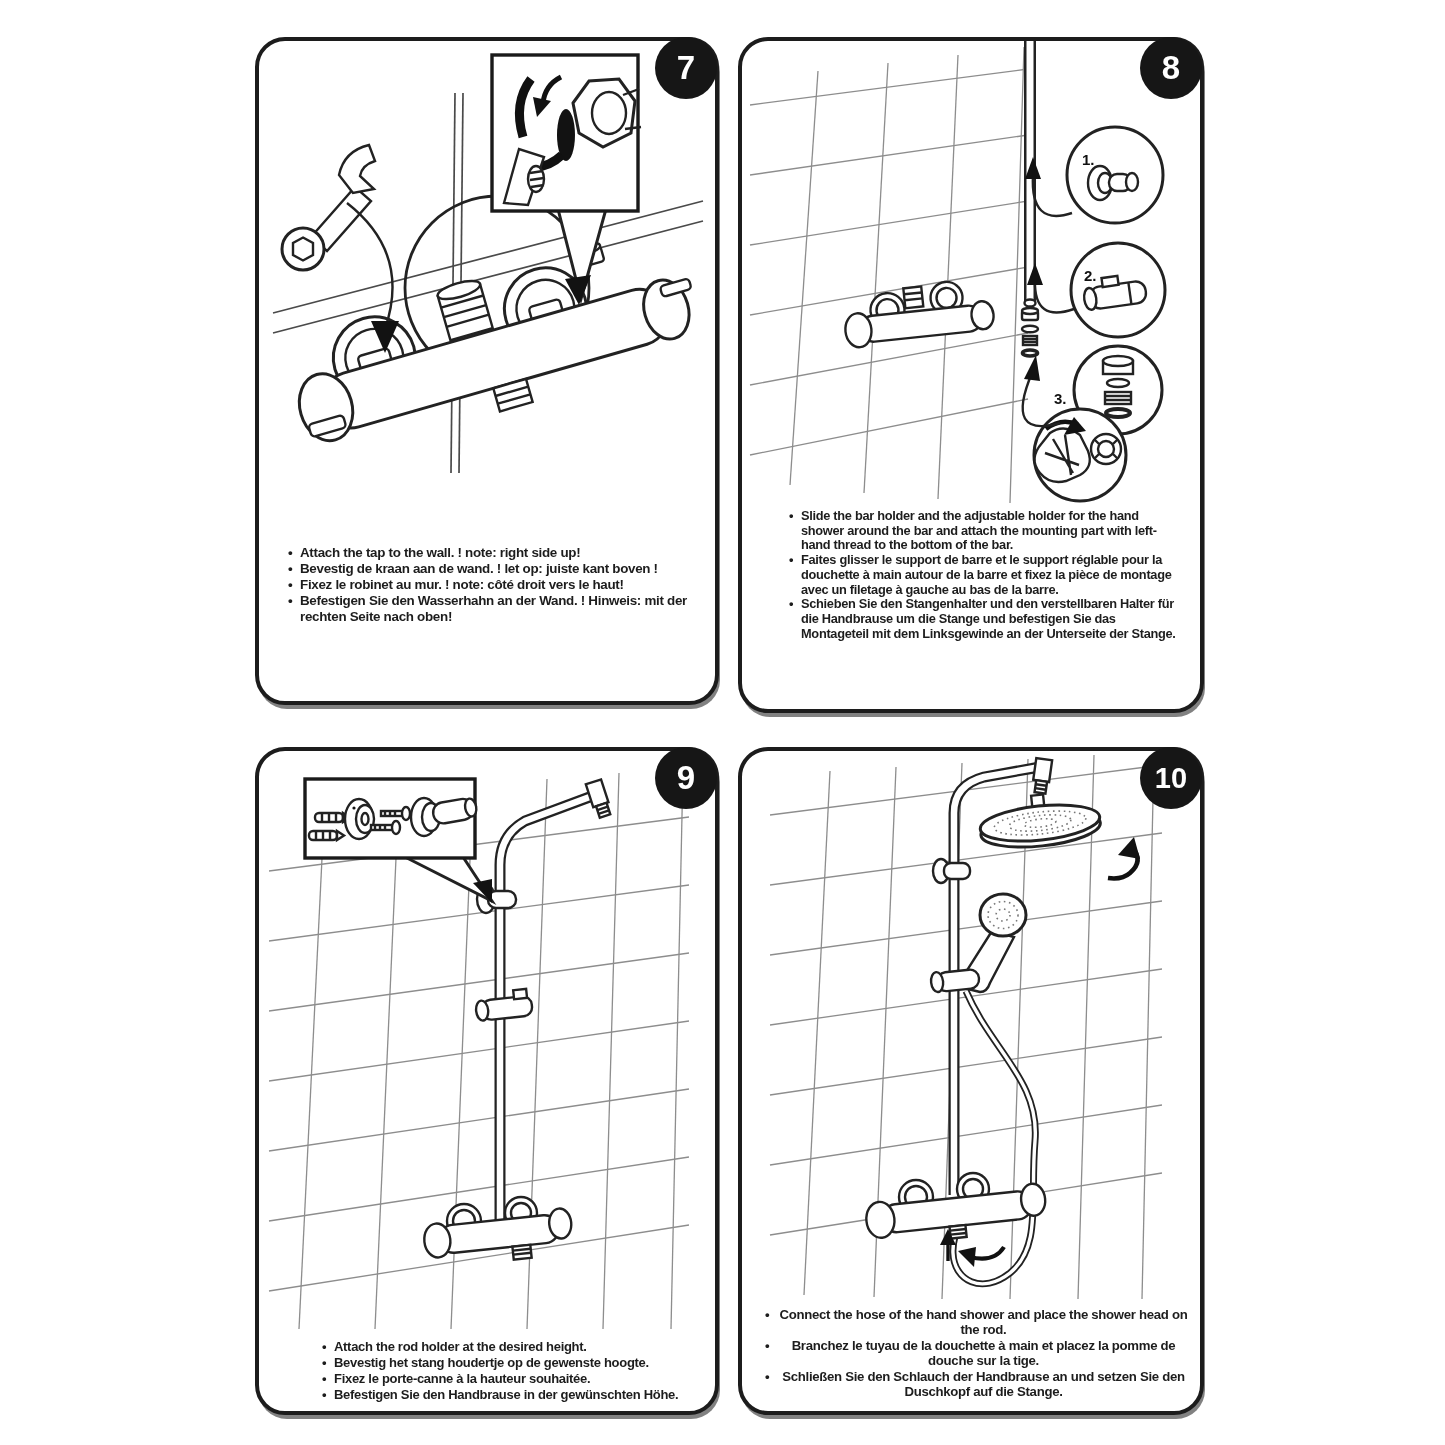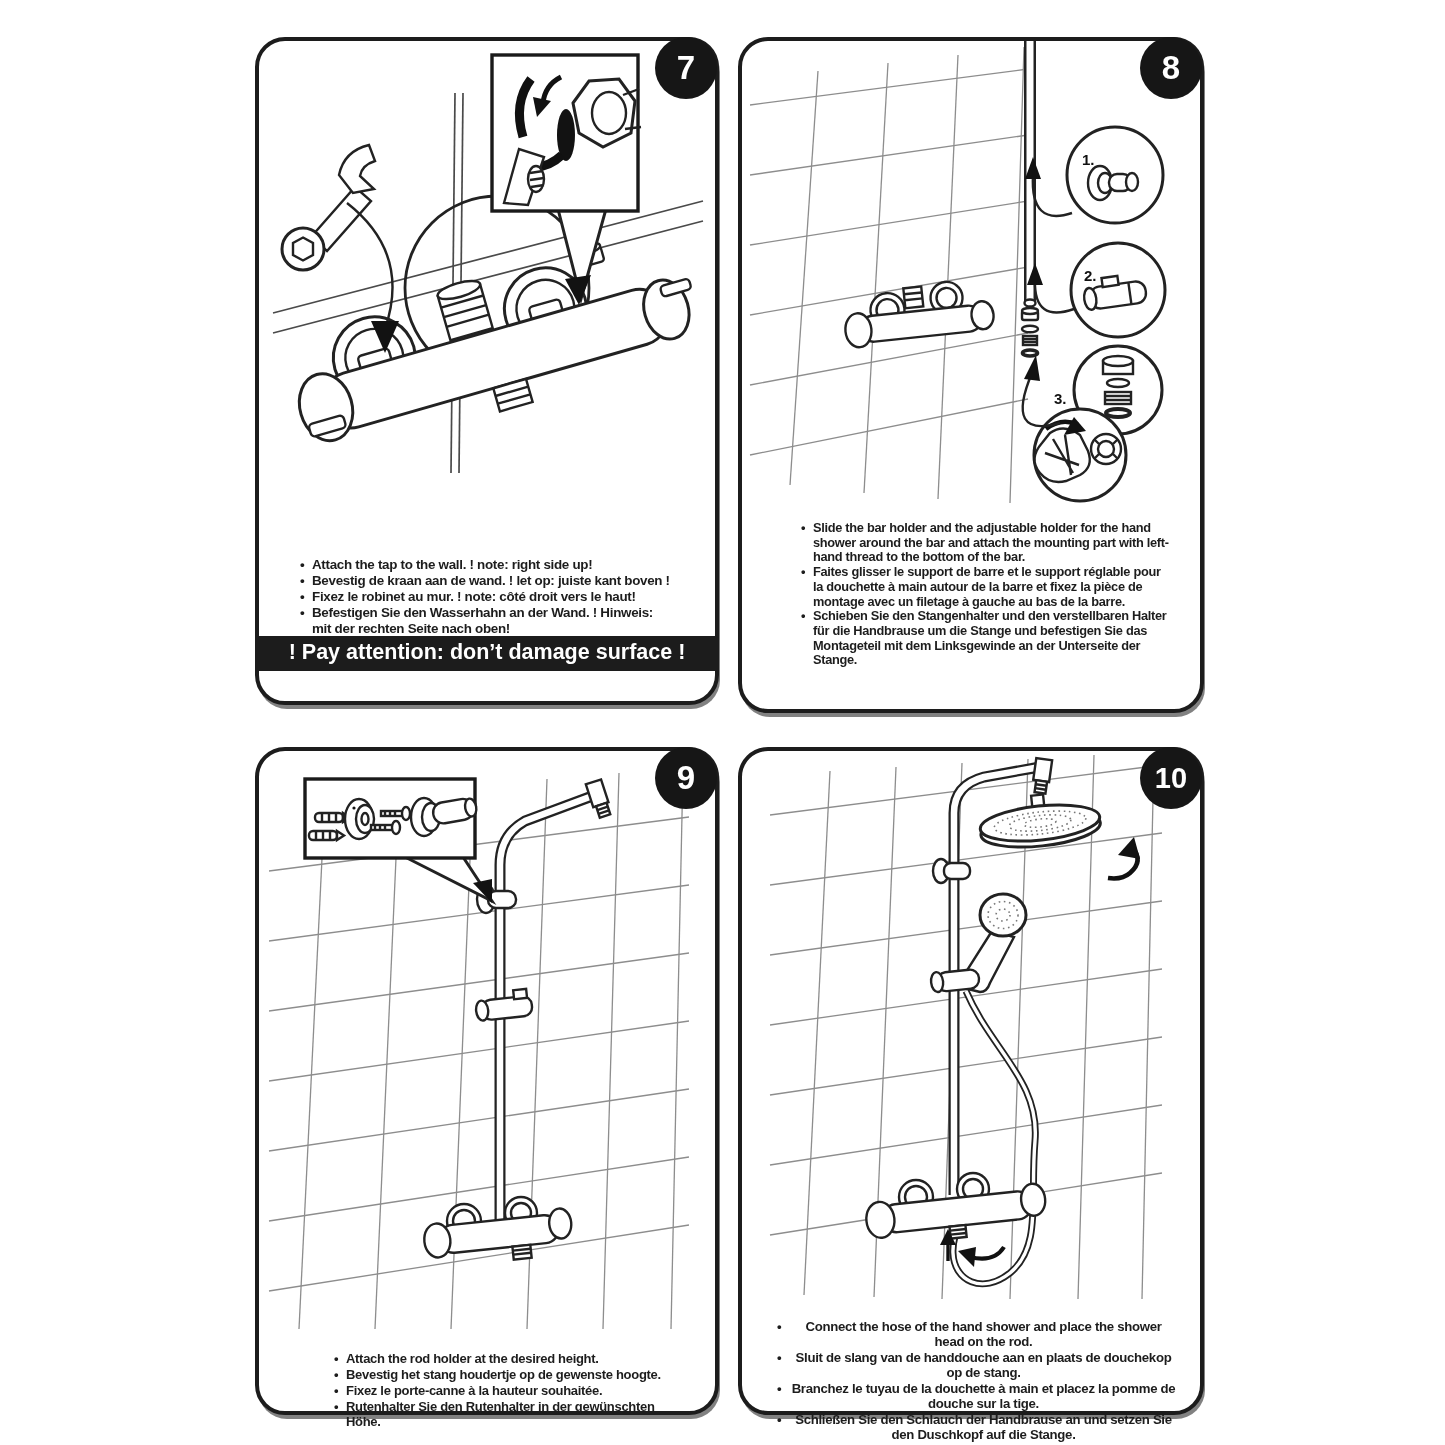--- a/index.html
+++ b/index.html
@@ -18,21 +18,21 @@
   .panel-10 { left:738px; top:747px; width:458px; height:660px; }
   .badge {
     position:absolute; top:-4px; right:-2px; width:62px; height:62px;
     background:#161616; border-radius:50%;
     display:flex; align-items:center; justify-content:center;
     color:#fff; font-size:33px; font-weight:600; z-index:5;
   }
   .badge.two-digit { font-size:29px;align-items:center; }
   .illus { position:absolute; left:0; top:0; }
   .bullets {
-    position:absolute; list-style:none; margin:16px; padding:0;
+    position:absolute; list-style:none; margin:4px; padding:0;
     font-weight:700; letter-spacing:-0.3px; color:#1d1d1d;
   }
   .bullets li { position:relative; padding-left:13px; }
   .bullets li::before { content:"\2022"; position:absolute; left:1px; }
   .panel-7  .bullets { left:24px; right:24px;  top:500px; font-size:13.4px; line-height:1.2; }
   .panel-8  .bullets { left:42px; right:12px; top:464px; font-size:12.8px; line-height:1.15; }
   .panel-9  .bullets { left:58px; right:8px;  top:584px; font-size:13px; line-height:1.22; }
   .panel-10 .bullets { left:18px; right:6px;  top:552px; font-size:13.2px; line-height:1.17;text-align:center; }
   .banner {
     position:absolute; left:-4px; right:-4px; bottom:30px;
@@ -125,21 +125,20 @@
         <path d="M302 36 q-16 8 -18 26" stroke="#111" stroke-width="5" fill="none"></path>
         <polygon class="k" points="274,56 292,60 278,76"></polygon>
       </g>
     </svg>
     <ul class="bullets">
       <li>Attach the tap to the wall. ! note: right side up!</li>
       <li>Bevestig de kraan aan de wand. ! let op: juiste kant boven !</li>
       <li>Fixez le robinet au mur. ! note: côté droit vers le haut!</li>
       <li>Befestigen Sie den Wasserhahn an der Wand. ! Hinweis: mit der rechten Seite nach oben!</li>
     </ul>
-    <div class="banner">! Pay attention: don’t damage surface !</div>
   </section>
 
   <section class="panel panel-8">
     <div class="badge">
       <span>8</span>
     </div>
     <svg class="illus" width="450" height="462" viewBox="0 0 450 462">
       <g>
         <path class="tile" d="M8 64 L286 28"></path>
           <path class="tile" d="M8 134 L286 94"></path>
@@ -326,21 +325,21 @@
             <rect class="w" x="174" y="50" width="40" height="21" rx="10" stroke-width="2"></rect>
             <ellipse class="w" cx="212" cy="60" rx="5.5" ry="9" stroke-width="1.8"></ellipse>
           </g>
         </g>
       </g>
     </svg>
     <ul class="bullets">
       <li>Attach the rod holder at the desired height.</li>
       <li>Bevestig het stang houdertje op de gewenste hoogte.</li>
       <li>Fixez le porte-canne à la hauteur souhaitée.</li>
-      <li>Rutenhalter Sie den Rutenhalter in der gewünschten Höhe.</li>
+      <li>Befestigen Sie den Handbrause in der gewünschten Höhe.</li>
     </ul>
   </section>
 
   <section class="panel panel-10">
     <div class="badge two-digit">
       <span>10</span>
     </div>
     <svg class="illus" width="450" height="548" viewBox="0 0 450 548">
       <g>
         <path class="tile" d="M28 64 L420 14"></path>
@@ -421,19 +420,18 @@
 
       <g>
         <path d="M206 510 L206 492" stroke="#111" stroke-width="3.4" fill="none"></path>
         <polygon class="k" points="198,494 214,494 206,478"></polygon>
         <path d="M262 496 q-10 16 -34 10" stroke="#111" stroke-width="4.2" fill="none"></path>
         <polygon class="k" points="234,496 232,516 216,500"></polygon>
       </g>
     </svg>
     <ul class="bullets">
       <li>Connect the hose of the hand shower and place the shower head on the rod.</li>
-      <li>Sluit de slang van de handdouche aan en plaats de douchekop op de stang.</li>
       <li>Branchez le tuyau de la douchette à main et placez la pomme de douche sur la tige.</li>
       <li>Schließen Sie den Schlauch der Handbrause an und setzen Sie den Duschkopf auf die Stange.</li>
     </ul>
   </section>
 
 </div>
 
 </body></html>

